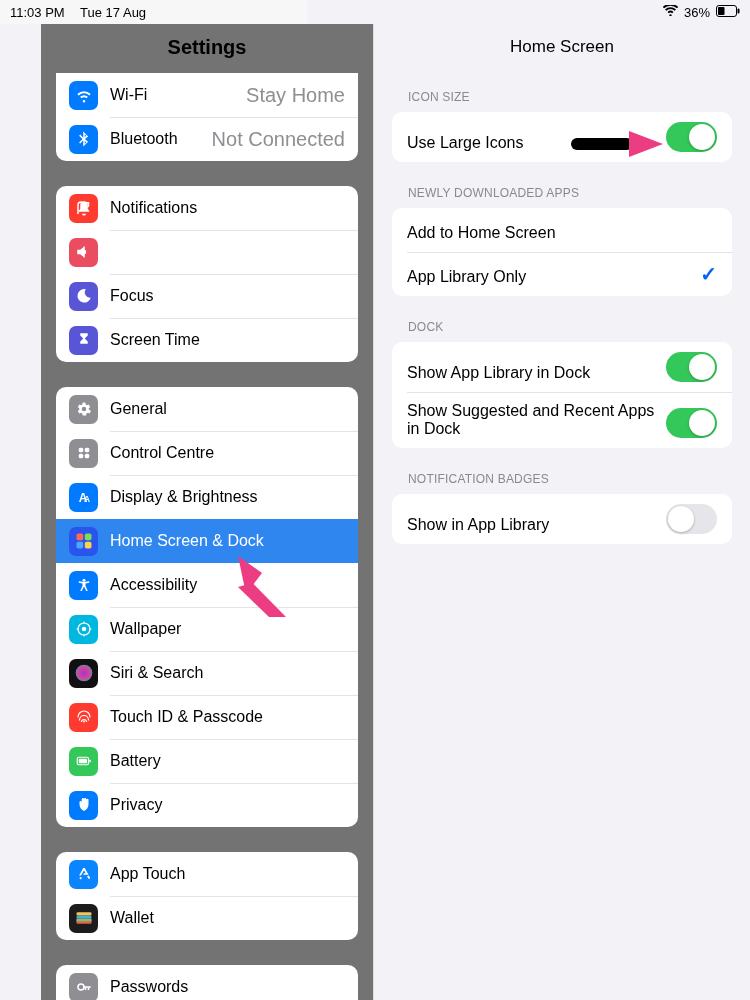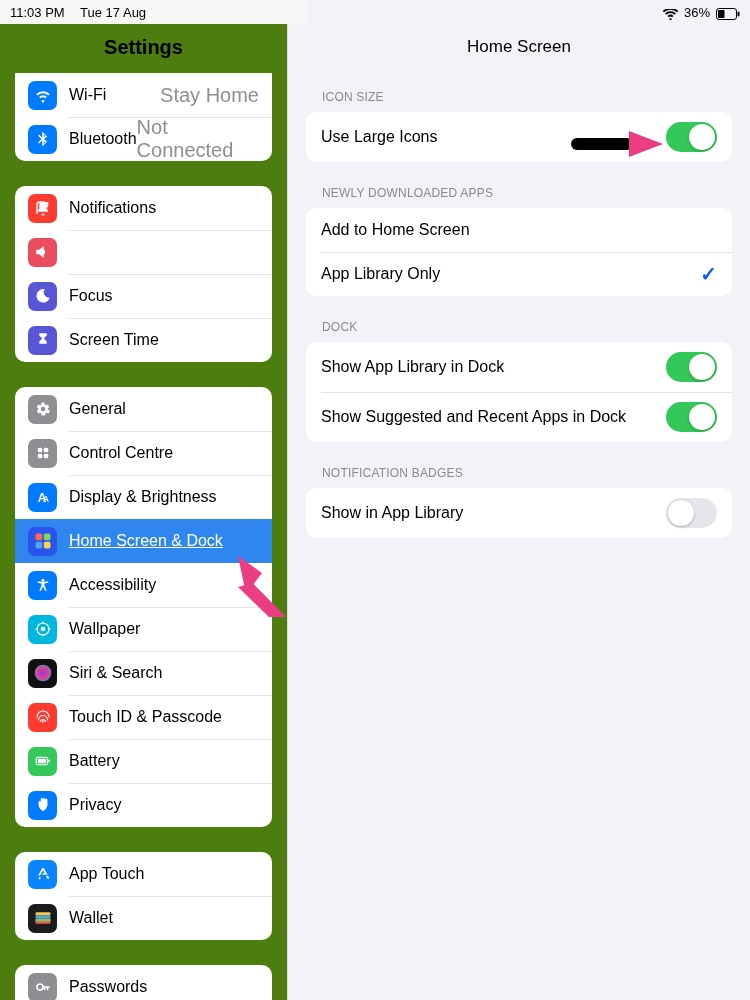--- a/index.html
+++ b/index.html
@@ -1,52 +1,52 @@
 <!DOCTYPE html>
 <html><head>
 <meta charset="utf-8">
 <style>
 * { box-sizing: border-box; margin: 0; padding: 0; font-family: -apple-system, "Helvetica Neue", Arial, sans-serif; }
 html, body { width: 750px; height: 1000px; background: #f2f2f7; overflow: hidden; }
 
 .statusbar { position: relative; height: 24px; display: flex; align-items: center; justify-content: space-between; padding: 0 10px; font-size: 13px; background: linear-gradient(90deg,#f7f7f7 41%,#f2f2f7 41%); }
 .statusbar .left span { margin-right: 12px; }
-.statusbar .right { display: flex; align-items: flex-end; gap: 6px; }
+.statusbar .right { display: flex; align-items: flex-start; gap: 6px; }
 .wifi-icon-small, .battery-icon { display: inline-block; }
 .wifi-icon-small svg, .battery-icon svg { display: block; }
 
 .cols { display: flex; height: calc(100% - 24px); }
 
-.sidebar { width: 288px; background: #4d7c0f; border-right: 1px solid #dcdce0; display: flex; flex-direction: column; }
+.sidebar { width: 333px; background: #737373; border-right: 1px solid #dcdce0; display: flex; flex-direction: column; margin-left: 41px; }
 .sidebar-title { font-size: 20px; font-weight: 600; text-align: center; padding: 12px 0 14px; }
 .side-scroll { flex: 1; overflow: hidden; padding-bottom: 40px; }
 
 .sgroup { background: #fff; border-radius: 10px; margin: 0 15px 25px 15px; overflow: hidden; }
 .sgroup:first-of-type { margin-top: 0; }
 .sgroup.top-partial { border-top-left-radius: 0; border-top-right-radius: 0; }
 
 .srow { display: flex; align-items: center; height: 44px; padding: 0 13px; position: relative; }
 .srow + .srow::before { content: ""; position: absolute; left: 54px; right: 0; top: 0; height: 1px; background: #e3e3e6; }
 .srow .icon { width: 29px; height: 29px; border-radius: 7px; margin-right: 12px; display: flex; align-items: center; justify-content: center; color: #fff; flex-shrink: 0; }
 .srow .label { font-size: 16px; color: #000; flex: 1; }
 .srow .detail { font-size: 20px; color: #8e8e93; }
 .srow.selected { background: #2f86ef; }
-.srow.selected .label { color: #fff; text-decoration: underline; }
+.srow.selected .label { color: #fff; }
 .srow.selected::before { display: none; }
 .srow.selected + .srow::before { display: none; }
 
 .detail-pane { flex: 1; background: #f2f2f7; display: flex; flex-direction: column; }
 .detail-title { font-size: 17px; font-weight: 400; text-align: center; padding: 13px 0 15px; }
 .detail-scroll { flex: 1; padding: 0 18px; }
 
 .section-header { font-size: 12px; color: #8a8a8e; letter-spacing: 0.2px; padding: 24px 16px 8px; text-transform: uppercase; }
 .section-header.first { padding-top: 18px; }
 
 .dgroup { background: #fff; border-radius: 10px; overflow: hidden; }
-.drow { display: flex; align-items: center; min-height: 44px; padding: 10px 15px; position: relative; }
+.drow { display: flex; align-items: flex-end; min-height: 44px; padding: 10px 15px; position: relative; }
 .drow + .drow::before { content: ""; position: absolute; left: 15px; right: 0; top: 0; height: 1px; background: #e3e3e6; }
 .drow .dlabel { font-size: 16px; color: #000; flex: 1; padding-right: 10px; }
 .drow .check { color: #0a60ff; font-size: 20px; font-weight: 600; }
 
 .switch { width: 51px; height: 30px; border-radius: 15px; background: #e5e5ea; position: relative; flex-shrink: 0; }
 .switch.on { background: #34c759; }
 .switch .knob { position: absolute; width: 26px; height: 26px; border-radius: 50%; background: #fff; top: 2px; left: 2px; box-shadow: 0 1px 3px rgba(0,0,0,0.25); transition: none; }
 .switch.on .knob { left: 23px; }
 
 .arrow-annot { position: absolute; pointer-events: none; }

